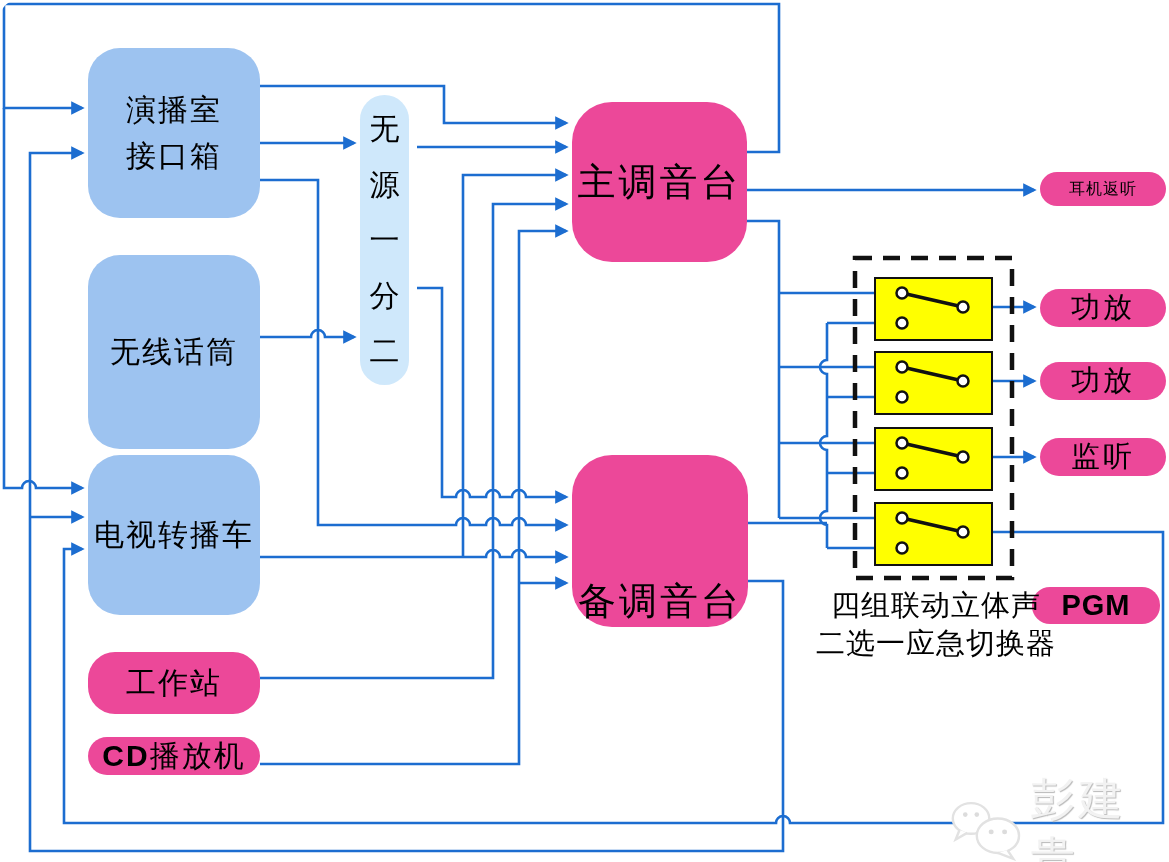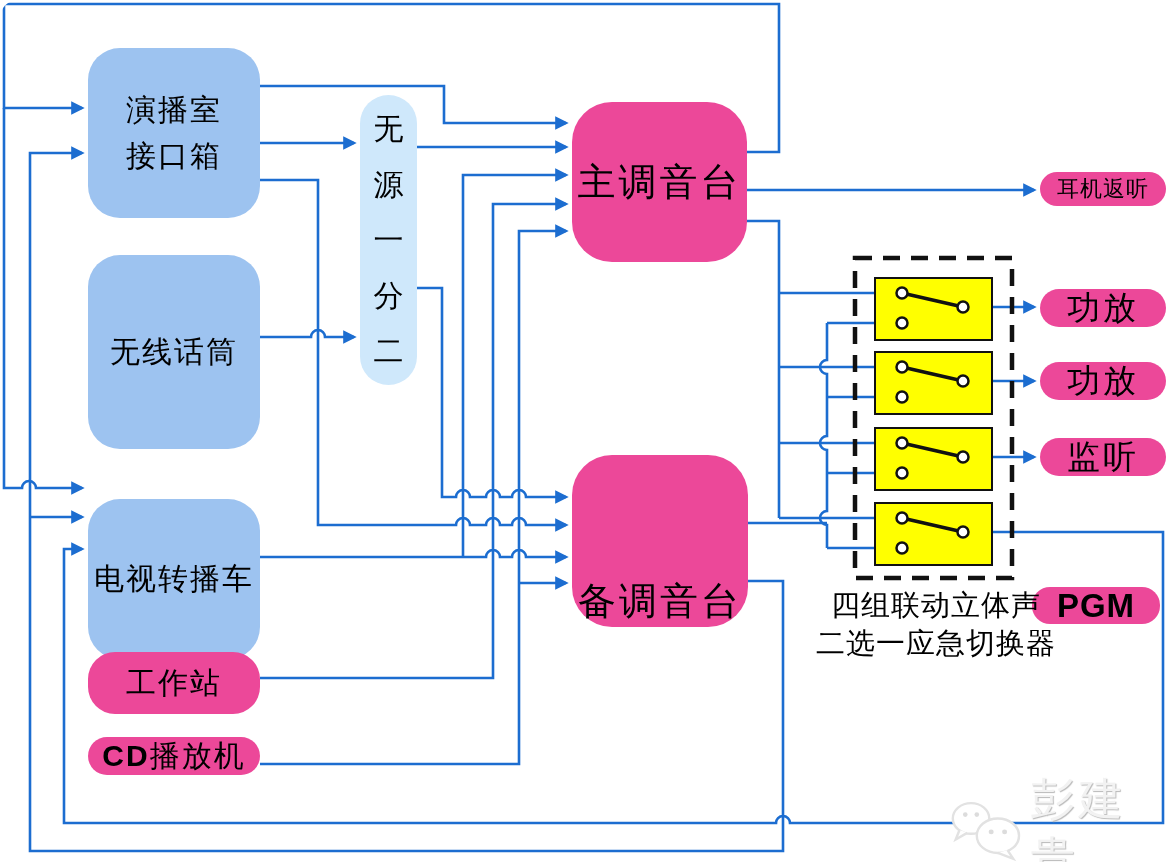--- a/index.html
+++ b/index.html
@@ -9,22 +9,22 @@
   .node{position:absolute;display:flex;align-items:center;justify-content:center;
         text-align:center;font-size:30px;letter-spacing:2px;}
   .blue{background:#9dc3f0;}
   .lightblue{background:#cfe8fb;}
   .pink{background:#ec4899;}
   .r32{border-radius:32px;} .r27{border-radius:27px;} .r36{border-radius:40px;}
   .pill{border-radius:20px;}
   .two-line{line-height:1.55;}
   .vtext{width:1em;word-break:break-all;line-height:1.85;font-size:30px;letter-spacing:0;}
   .mixer{font-size:38px;letter-spacing:3px;}
-  .small{font-size:22px;letter-spacing:1px;}
-  .out{font-size:33px;letter-spacing:3px;align-items:center;}
+  .small{font-size:16px;letter-spacing:1px;}
+  .out{font-size:29px;letter-spacing:3px;align-items:center;}
   .latin-bold{font-family:"Liberation Sans","DejaVu Sans",sans-serif;font-weight:bold;margin-top:47px;}
   #caption{position:absolute;left:806px;top:586px;width:260px;text-align:center;
            font-size:29px;line-height:38px;letter-spacing:1px;}
   #watermark{position:absolute;left:948px;top:770px;display:flex;align-items:center;gap:6px;}
   #wm-text{font-size:44px;color:#f2f2f2;letter-spacing:4px;
            text-shadow:1px 1px 1px #b9b9b9, -1px -1px 0 #ffffff;}
 </style>
 </head>
 <body>
 
@@ -121,35 +121,35 @@
     <div>
       <div>演播室</div>
       <div>接口箱</div>
     </div>
   </div>
 
   <div class="node blue r32" style="left:88px;top:255px;width:172px;height:194px;">
     <span>无线话筒</span>
   </div>
 
-  <div class="node blue r32" style="left:88px;top:455px;width:172px;height:160px;margin-top:44px;">
+  <div class="node blue r32" style="left:88px;top:455px;width:172px;height:160px;">
     <span>电视转播车</span>
   </div>
 
   <div class="node pink r27" style="left:88px;top:652px;width:172px;height:62px;">
     <span>工作站</span>
   </div>
 
   <div class="node pink r27" style="left:88px;top:737px;width:172px;height:38px;">
     <span>
       <span class="latin-bold">CD</span><span>播放机</span>
     </span>
   </div>
 
-  <div class="node lightblue" style="left:360px;top:95px;width:57px;height:290px;border-radius:29px;justify-content:center;">
+  <div class="node lightblue" style="left:360px;top:95px;width:49px;height:290px;border-radius:29px;justify-content:center;">
     <div class="vtext">无源一分二</div>
   </div>
 
   <div class="node pink r36 mixer" style="left:572px;top:102px;width:175px;height:160px;">
     <span>主调音台</span>
   </div>
 
   <div class="node pink r36 mixer" style="left:572px;top:455px;width:176px;height:172px;align-items:flex-end;">
     <span>备调音台</span>
   </div>

